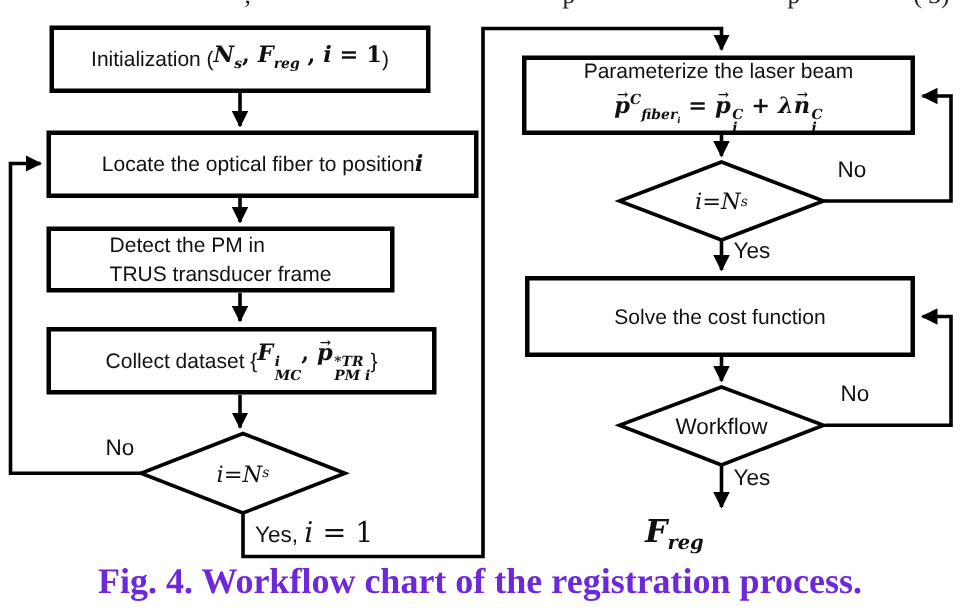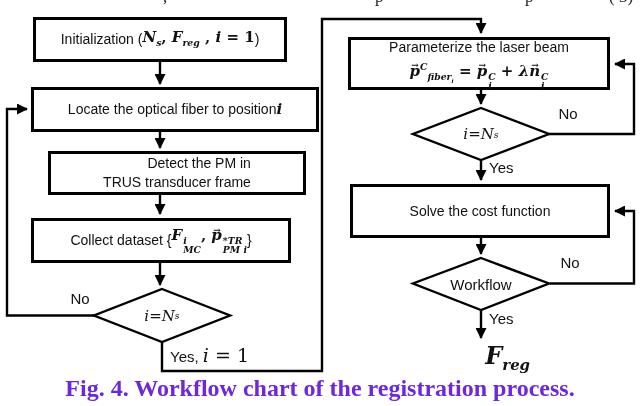--- a/index.html
+++ b/index.html
@@ -5,40 +5,40 @@
   html,body{margin:0;padding:0;background:#fff;}
   .stage{position:relative;width:640px;height:406px;background:#fff;overflow:hidden;
          font-family:"Liberation Sans",sans-serif;color:#111;}
   
   #top-fragments{position:absolute;left:0;top:0;width:640px;height:9px;overflow:hidden;}
   .frag{position:absolute;top:-13px;font:17px "Liberation Serif",serif;color:#222;white-space:pre;}
   
   svg.wires{position:absolute;left:0;top:0;width:640px;height:406px;}
   
   .pbox{position:absolute;box-sizing:border-box;border:3px solid #000;background:#fff;
-        display:flex;align-items:center;justify-content:center;text-align:right;
+        display:flex;align-items:center;justify-content:center;text-align:left;
         font-size:14px;line-height:19px;padding:1px 4px;}
   
   .m{font-family:"DejaVu Serif",serif;font-size:19px;}
   .pbox .m{font-size:15px;font-weight:bold;}
   .m sub,.m sup,.lbl .m sub{font-size:0.62em;}
   .m sub sub{font-size:0.62em;}
   .ss{display:inline-flex;flex-direction:column;align-items:flex-start;vertical-align:-0.45em;
       line-height:0.95;font-size:0.62em;margin-left:1px;}
   .ss .t,.ss .b{display:block;}
   .vec{position:relative;display:inline-block;}
   .vec::after{content:"\2192";position:absolute;left:50%;transform:translateX(-45%);
               top:-0.58em;font-size:0.6em;font-style:normal;}
   
   .dtext{position:absolute;display:flex;align-items:center;justify-content:center;
          text-align:center;font-size:15px;}
   
   .lbl{position:absolute;font-size:15px;white-space:nowrap;}
   
-  .freg{position:absolute;text-align:right;font-weight:bold;font-size:24px;}
+  .freg{position:absolute;text-align:left;font-weight:bold;font-size:21px;}
   
   .caption{position:absolute;left:0;top:375px;width:640px;text-align:center;
            font-family:"Liberation Serif",serif;font-weight:bold;font-size:24px;color:#6d28d9;}
 </style>
 </head>
 <body>
 
 <div class="stage">
 
   <div id="top-fragments">
@@ -72,21 +72,21 @@
       <polygon points="162,289 230,315.5 162,342 94,315.5"></polygon>
       <polygon points="481,108 549,134 481,160 413,134"></polygon>
       <polygon points="481,258 549,283.5 481,310 413,283.5"></polygon>
     </g>
   </svg>
 
   <div class="pbox" style="left:33px;top:17px;width:254px;height:45px;">Initialization (<span class="m"><i>N</i><sub><i>s</i></sub>, <i>F</i><sub><i>reg</i></sub> , <i>i</i> = 1</span>)</div>
 
   <div class="pbox" style="left:31px;top:87px;width:288px;height:45px;">Locate the optical fiber to position <span class="m"><i>i</i></span></div>
 
-  <div class="pbox" style="left:48px;top:151px;width:258px;height:44px;">Detect the PM in<br>TRUS transducer frame</div>
+  <div class="pbox" style="left:31px;top:151px;width:232px;height:44px;">Detect the PM in<br>TRUS transducer frame</div>
 
   <div class="pbox" style="left:31px;top:218px;width:260px;height:45px;">Collect dataset {<span class="m"><i>F</i><span class="ss">
           <span class="t"><i>i</i></span>
           <span class="b"><i>MC</i></span>
         </span>, <span class="vec"><i>p</i></span><span class="ss">
           <span class="t"><i>*TR</i></span>
           <span class="b"><i>PM i</i></span>
         </span></span>}</div>
 
   <div class="pbox" style="left:348px;top:37px;width:262px;height:53px;flex-direction:column;line-height:20px;">

